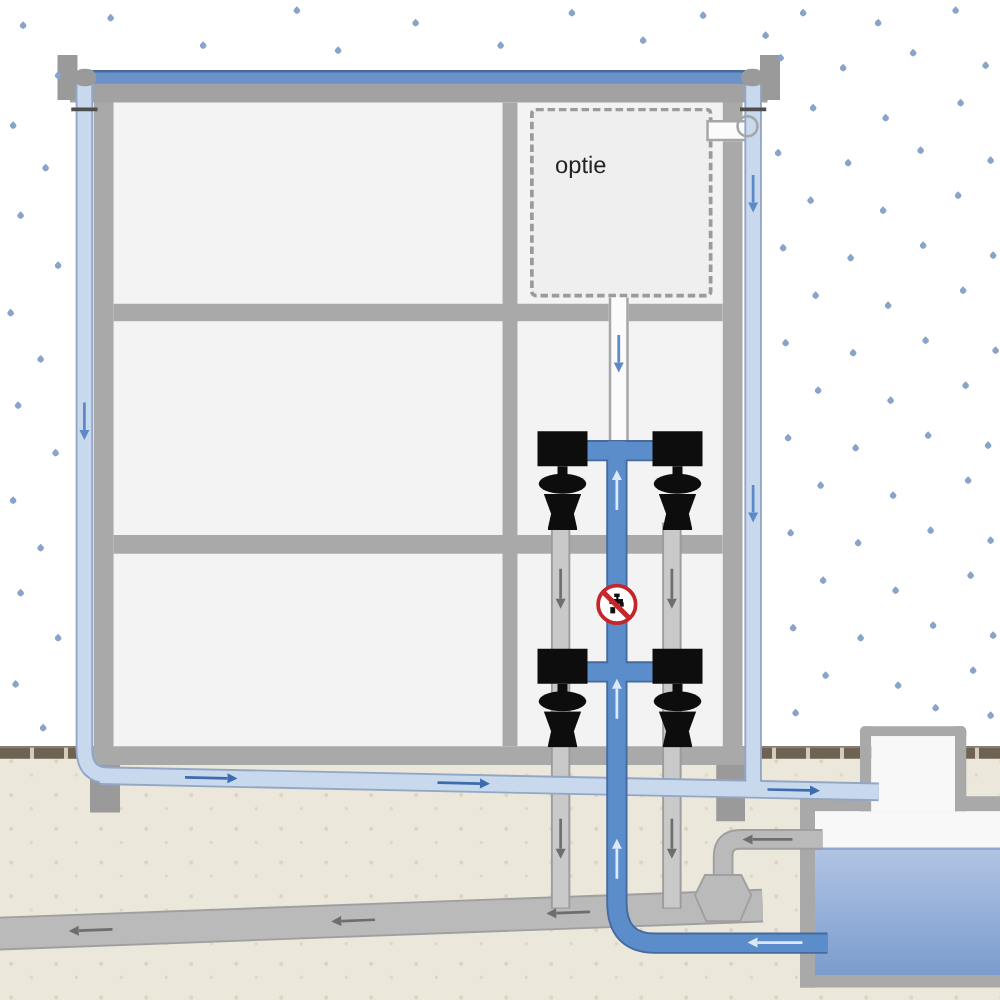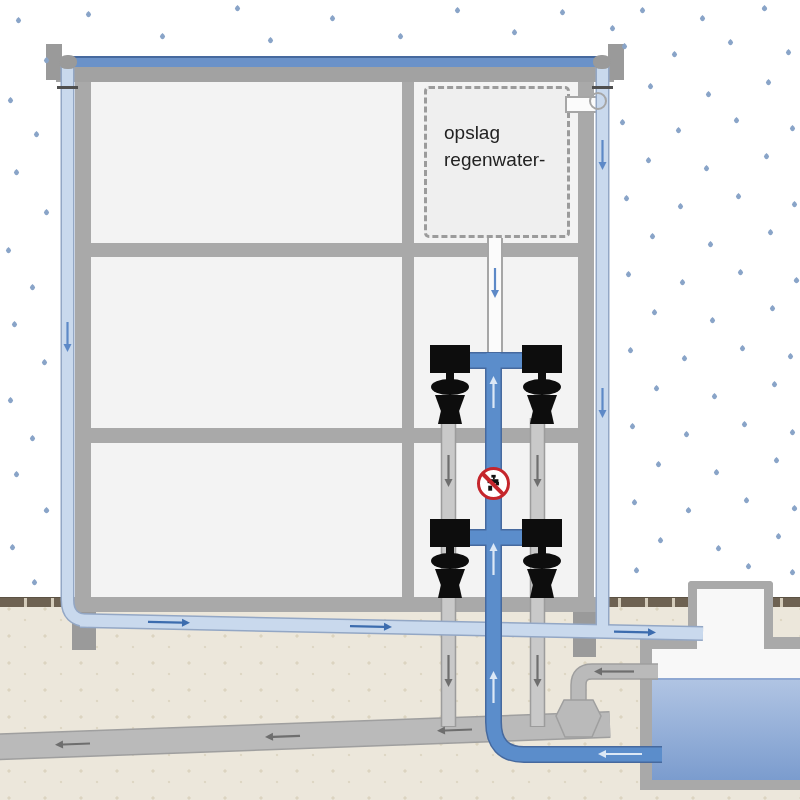--- a/index.html
+++ b/index.html
@@ -88,22 +88,21 @@
   <div class="abs room" style="left:91px;top:257px;width:311px;height:171px;"></div>
   <div class="abs room" style="left:414px;top:257px;width:164px;height:171px;"></div>
   <div class="abs room" style="left:91px;top:443px;width:311px;height:154px;"></div>
   <div class="abs room" style="left:414px;top:443px;width:164px;height:154px;"></div>
   <div class="abs wall" style="left:402px;top:82px;width:12px;height:515px;"></div>
   <div class="abs slab" style="left:91px;top:243px;width:487px;height:14px;"></div>
   <div class="abs slab" style="left:91px;top:428px;width:487px;height:15px;"></div>
   <div class="abs slab" style="left:70px;top:597px;width:526px;height:15px;"></div>
 
   <div class="abs" id="storage-box">
-    <div>opslag</div>
-    <div>regenwater-</div>
+    <div>optie</div>
   </div>
 
   <div class="abs thin-pipe" id="feed-pipe"></div>
   <div class="abs" id="box-overflow-pipe"></div>
 
   <div class="abs" id="roof-slab"></div>
   <div class="abs" id="roof-water"></div>
   <div class="abs parapet" style="left:46px;"></div>
   <div class="abs parapet" style="left:608px;"></div>
 

